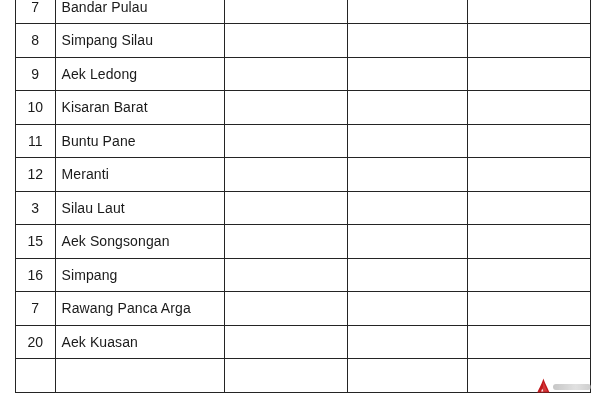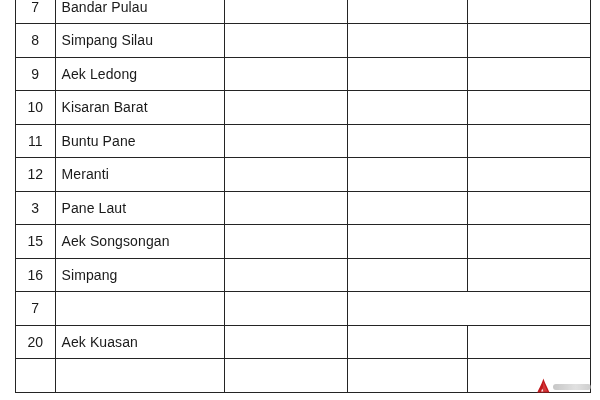--- a/index.html
+++ b/index.html
@@ -99,21 +99,21 @@
   <div class="row">
     <div class="cell no">12</div>
     <div class="cell name">Meranti</div>
     <div class="cell"></div>
     <div class="cell"></div>
     <div class="cell"></div>
   </div>
 
   <div class="row">
     <div class="cell no">3</div>
-    <div class="cell name">Pane Laut</div>
+    <div class="cell name">Silau Laut</div>
     <div class="cell"></div>
     <div class="cell"></div>
     <div class="cell"></div>
   </div>
 
 
   <div class="row">
     <div class="cell no">15</div>
     <div class="cell name">Aek Songsongan</div>
     <div class="cell"></div>
@@ -124,20 +124,21 @@
   <div class="row">
     <div class="cell no">16</div>
     <div class="cell name">Simpang</div>
     <div class="cell"></div>
     <div class="cell"></div>
     <div class="cell"></div>
   </div>
 
   <div class="row">
     <div class="cell no">7</div>
+    <div class="cell name">Rawang Panca Arga</div>
     <div class="cell"></div>
     <div class="cell"></div>
     <div class="cell"></div>
   </div>
 
   <div class="row">
     <div class="cell no">20</div>
     <div class="cell name">Aek Kuasan</div>
     <div class="cell"></div>
     <div class="cell"></div>

